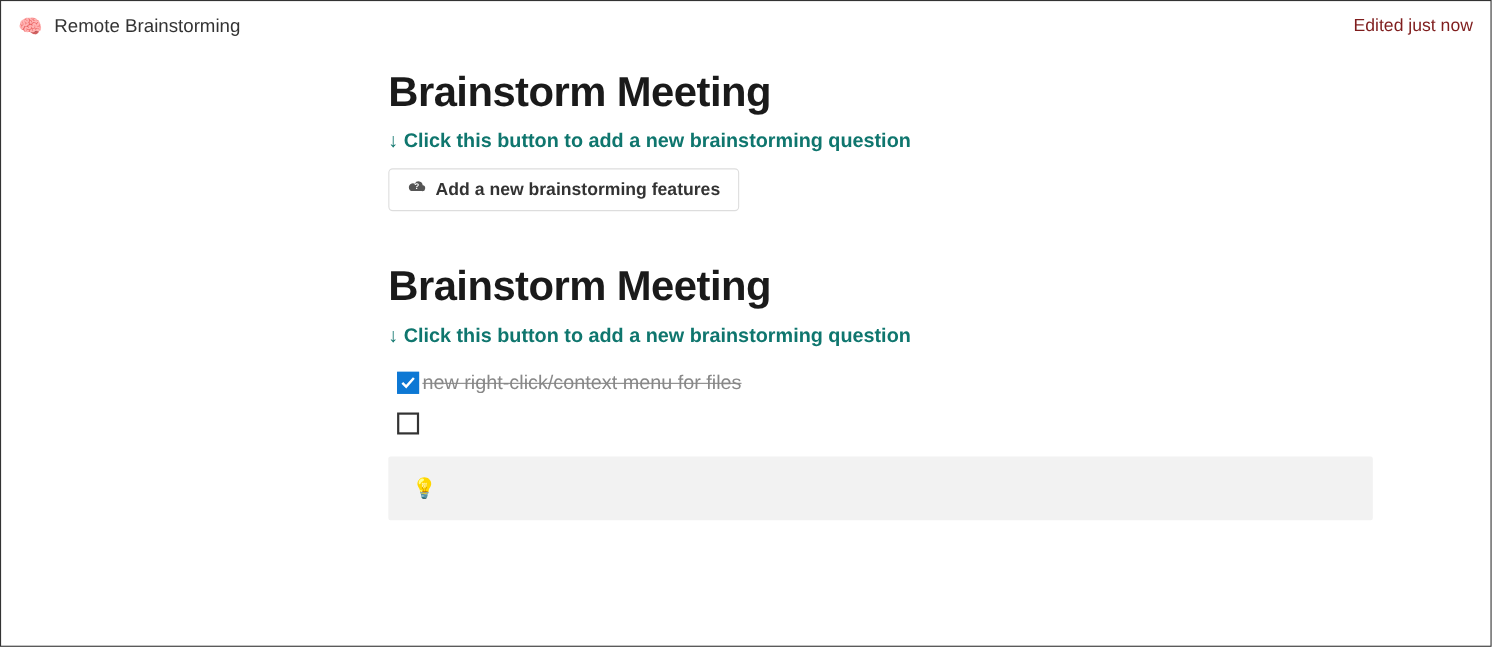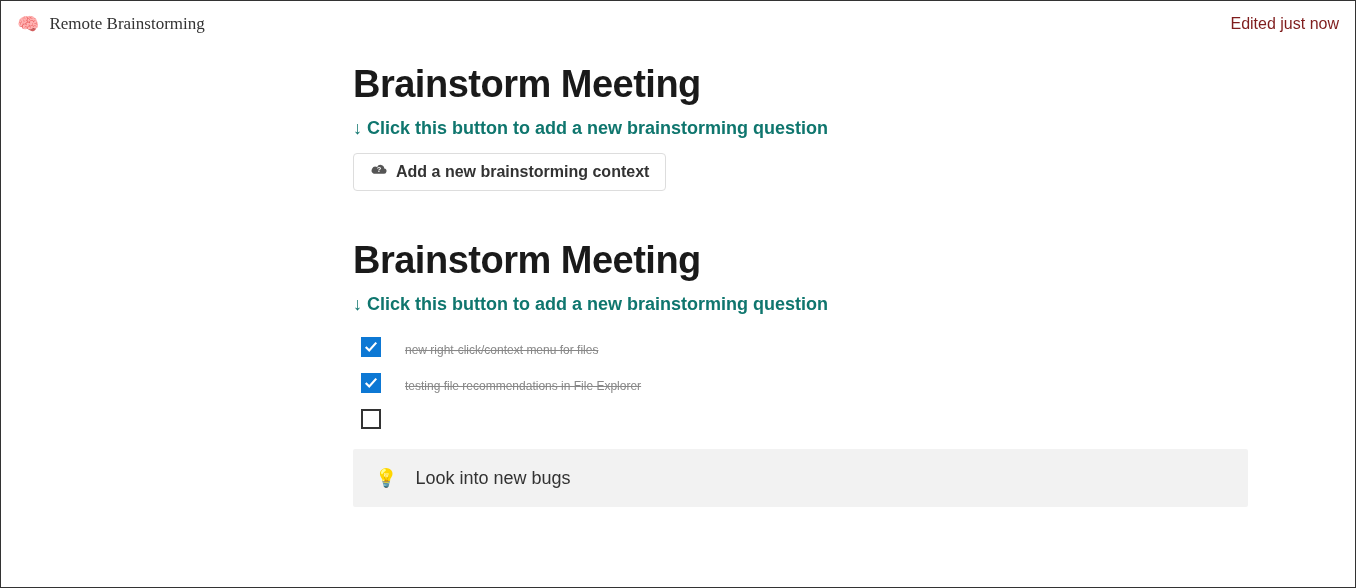--- a/index.html
+++ b/index.html
@@ -28,21 +28,20 @@
       align-items: center;
       gap: 10px;
     }
     .brain-icon {
       font-size: 18px;
     }
     .doc-title {
       font-size: 17px;
       color: #333;
       font-weight: 400;
-      font-family: Liberation Serif, serif;
     }
     .edit-status {
       font-size: 16px;
       color: #7f1d1d;
       font-weight: 400;
     }
     .content {
       max-width: 895px;
       margin-left: 352px;
       padding-top: 20px;
@@ -84,24 +83,24 @@
       font-size: 18px;
       font-weight: 700;
       color: #1a1a1a;
       margin-bottom: 14px;
     }
     .checklist {
       margin-top: 14px;
     }
     .check-item {
       display: flex;
-      align-items: flex-end;
-      gap: 24px;
+      align-items: flex-start;
+      gap: 3px;
       padding: 8px 0 8px 8px;
-      font-size: 12px;
+      font-size: 18px;
     }
     .checkbox {
       width: 20px;
       height: 20px;
       border: 2px solid #333;
       display: inline-flex;
       align-items: center;
       justify-content: center;
       flex-shrink: 0;
       cursor: pointer;
@@ -151,48 +150,39 @@
 
   <h1>Brainstorm Meeting</h1>
   <div class="instruction">↓ Click this button to add a new brainstorming question</div>
   <button class="add-button">
     <span class="add-button-icon">
       <svg width="18" height="16" viewBox="0 0 24 20" fill="currentColor">
         <path d="M19 8a5 5 0 0 0-9.5-2A4.5 4.5 0 0 0 5 15h13a3.5 3.5 0 0 0 1-7z"></path>
         <text x="12" y="13" text-anchor="middle" font-size="10" fill="#fff" font-weight="bold">?</text>
       </svg>
     </span>
-    <span>Add a new brainstorming context</span>
+    <span>Add a new brainstorming features</span>
   </button>
 
   <div class="section2">
     <h1>Brainstorm Meeting</h1>
     <div class="instruction">↓ Click this button to add a new brainstorming question</div>
 
     <div class="checklist">
       <div class="check-item">
         <span class="checkbox checked">
           <svg viewBox="0 0 16 16">
               <path d="M2 8 L6 12 L14 3" stroke="#fff" stroke-width="2.5" fill="none"></path>
             </svg>
         </span>
         <span class="check-text done">new right-click/context menu for files</span>
       </div>
       <div class="check-item">
-        <span class="checkbox checked">
-          <svg viewBox="0 0 16 16">
-              <path d="M2 8 L6 12 L14 3" stroke="#fff" stroke-width="2.5" fill="none"></path>
-            </svg>
-        </span>
-        <span class="check-text done">testing file recommendations in File Explorer</span>
-      </div>
-      <div class="check-item">
         <span class="checkbox"></span>
       </div>
     </div>
 
     <div class="callout">
       <span class="bulb-icon">💡</span>
-      <span>Look into new bugs</span>
     </div>
   </div>
 
 </div>
 
 </body></html>

